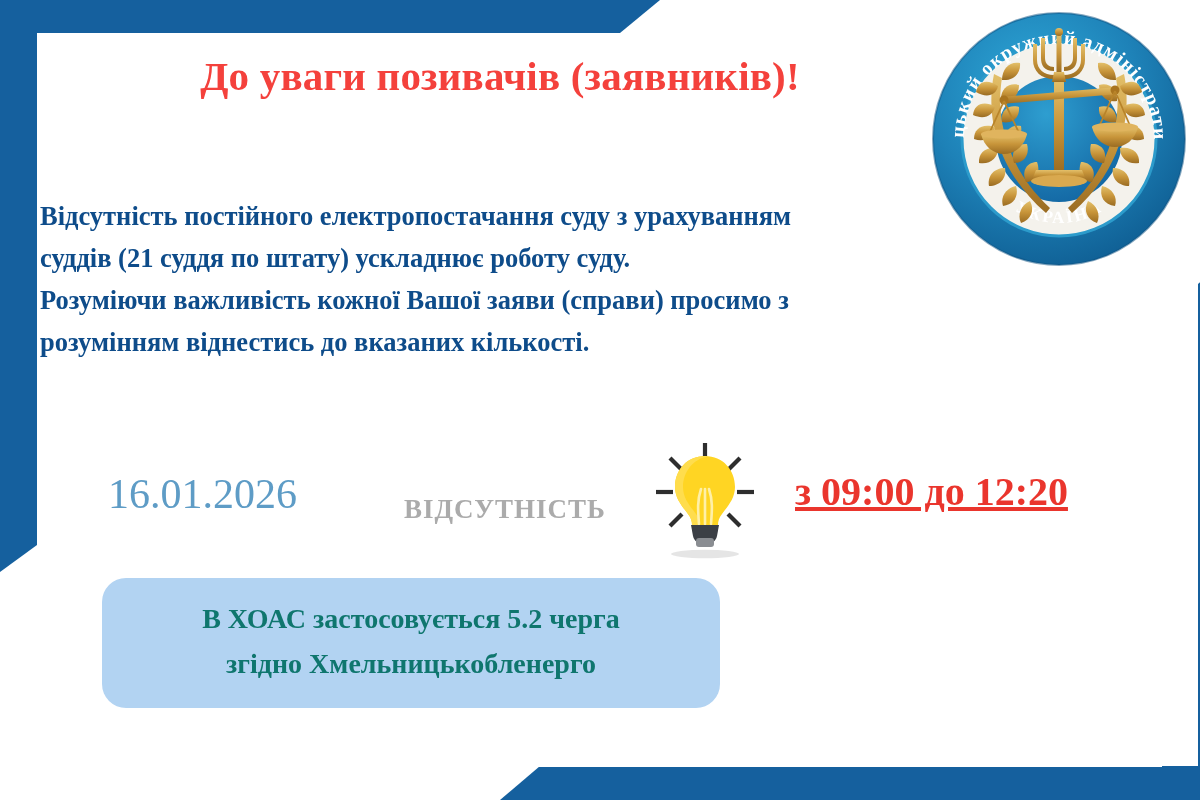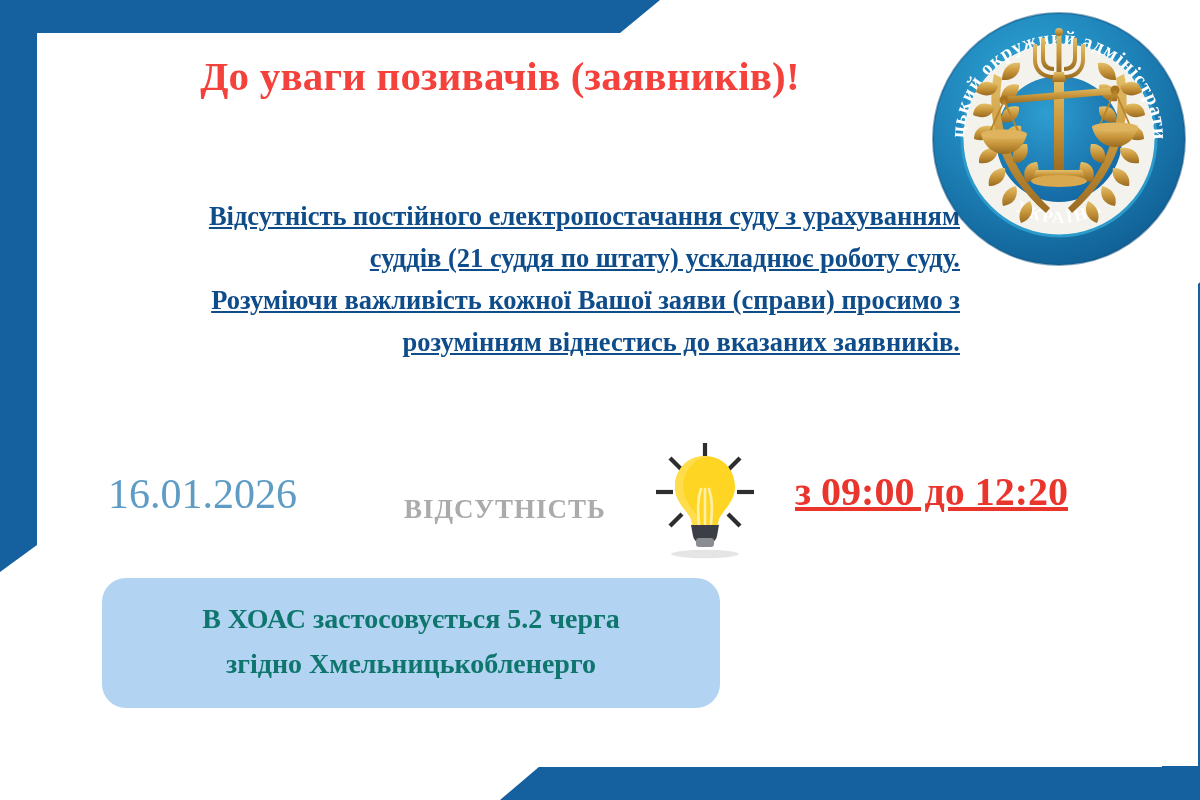--- a/index.html
+++ b/index.html
@@ -57,26 +57,25 @@
     font-weight:bold;
     letter-spacing:.2px;
     white-space:nowrap;
   }
 
   
   .body-text{
     position:absolute;
     left:40px; top:195px;
     width:920px;
-    text-align:right;
+    text-align:left;
     color:#0E4C8A;
     font-size:26.5px;
     font-weight:bold;
     line-height:42px;
-    text-decoration:underline;
   }
   .body-text .ln{display:block;}
 
   
   .info-row{
     position:absolute;
     left:0; top:455px;
     width:1200px; height:110px;
   }
   .date-txt{
@@ -148,21 +147,21 @@
   <div class="band band-bottom"></div>
 
   <div class="card"></div>
 
   <div class="headline">До уваги позивачів (заявників)!</div>
 
   <div class="body-text">
     <span class="ln">Відсутність постійного електропостачання суду з урахуванням</span>
     <span class="ln">суддів (21 суддя по штату) ускладнює роботу суду.</span>
     <span class="ln">Розуміючи важливість кожної Вашої заяви (справи) просимо з</span>
-    <span class="ln">розумінням віднестись до вказаних заявників.</span>
+    <span class="ln">розумінням віднестись до вказаних кількості.</span>
   </div>
 
   <div class="info-row">
 
     <div class="date-txt">16.01.2026</div>
 
     <div class="absence-txt">ВІДСУТНІСТЬ</div>
 
     <div class="bulb-wrap">
       <svg viewBox="0 0 130 125" width="130" height="125" xmlns="http://www.w3.org/2000/svg">

